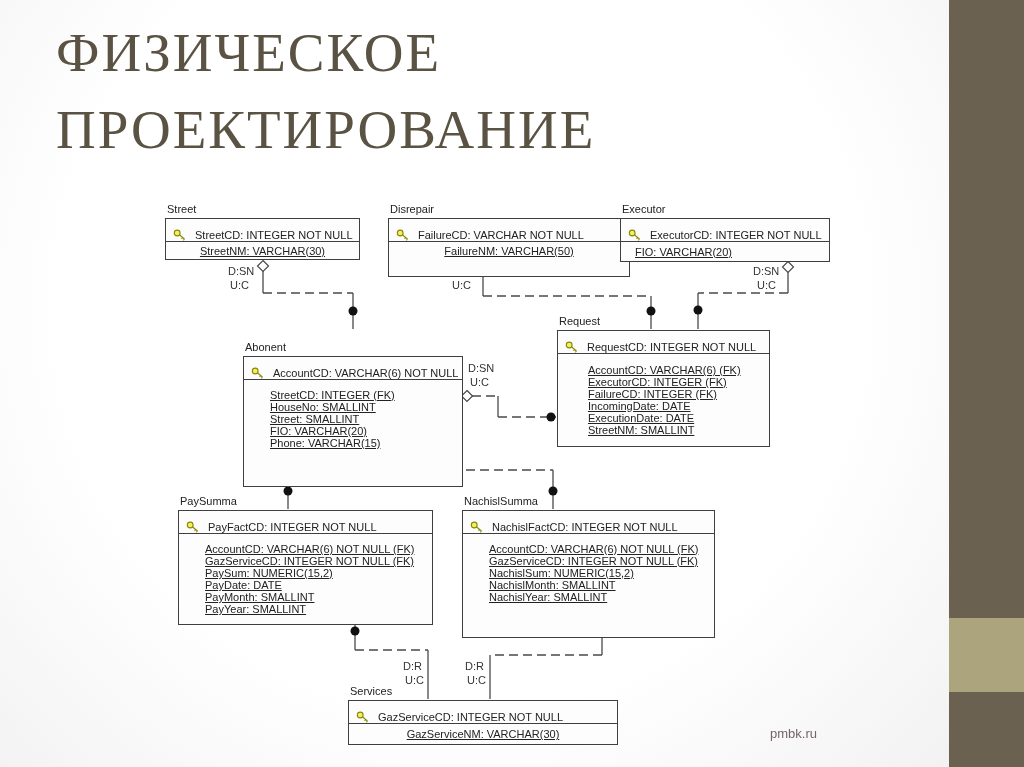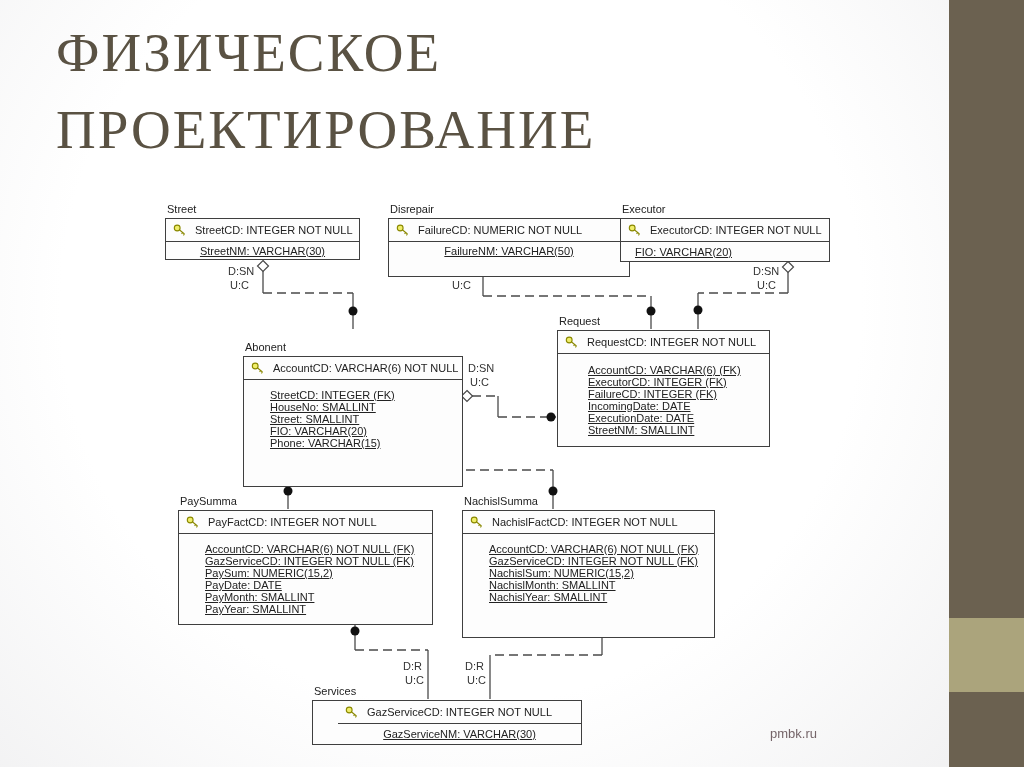--- a/index.html
+++ b/index.html
@@ -11,21 +11,21 @@
          font-family:"Liberation Serif",serif;font-weight:normal;
          font-size:55px;line-height:77px;letter-spacing:2px;color:#5a5243;}
   .watermark{position:absolute;left:770px;top:726px;font-size:13px;color:#756569;}
   .side-bar{position:absolute;left:949px;top:0;width:75px;height:767px;background:#6b6150;}
   .side-bar-block{position:absolute;left:0;top:618px;width:75px;height:74px;background:#aba47c;}
   .diagram{position:absolute;left:0;top:0;width:1024px;height:767px;}
   #connector-layer{position:absolute;left:0;top:0;width:1024px;height:767px;pointer-events:none;}
   .conn-label{font-family:"Liberation Sans",sans-serif;font-size:11px;fill:#333333;}
   .etable{position:absolute;background:#fdfdfd;border:1.4px solid #3f3f3f;box-sizing:border-box;}
   .etitle{position:absolute;top:-16px;left:1px;font-size:11px;color:#222222;white-space:nowrap;}
-  .ehead{height:22px;border-bottom:1.3px solid #3f3f3f;display:flex;align-items:center;
+  .ehead{height:22px;border-bottom:1.3px solid #3f3f3f;display:flex;align-items:flex-end;
          font-size:11px;color:#222222;white-space:nowrap;}
   .ehead .key-ic{margin:0 8px 0 7px;flex:0 0 auto;display:inline-flex;}
   .ebody{display:flex;flex-direction:column;justify-content:center;
          font-size:11px;color:#222222;box-sizing:border-box;padding:2px 3px;}
   .ebody.center{text-align:center;}
   .erow{white-space:nowrap;text-decoration:underline;}
 </style>
 </head>
 <body>
 
@@ -105,21 +105,21 @@
       </div>
       <div class="etable" style="left: 388px; top: 218px; width: 242px; height: 59px;">
         <div class="etitle">Disrepair</div>
         <div class="ehead">
           <span class="key-ic">
             <svg width="14" height="12" viewBox="0 0 14 12">
               <circle cx="4.2" cy="4" r="2.9" fill="#f0ee6a" stroke="#8a8800" stroke-width="1.1"></circle>
               <path d="M6.3 5.8 L11.5 10 M9.6 8.5 L8.6 9.8 M11.5 10 L10.4 11.3" stroke="#8a8800" stroke-width="1.1" fill="none"></path>
             </svg>
           </span>
-          <span>FailureCD: NUMERIC NOT NULL</span>
+          <span>FailureCD: VARCHAR NOT NULL</span>
         </div>
         <div class="ebody center" style="height: 17px;">
           <div class="erow">FailureNM: VARCHAR(50)</div>
         </div>
       </div>
       <div class="etable" style="left: 620px; top: 218px; width: 210px; height: 44px;">
         <div class="etitle">Executor</div>
         <div class="ehead">
           <span class="key-ic">
             <svg width="14" height="12" viewBox="0 0 14 12">
@@ -204,21 +204,21 @@
           <span>NachislFactCD: INTEGER NOT NULL</span>
         </div>
         <div class="ebody" style="height: 77px; padding-left: 26px;">
           <div class="erow">AccountCD: VARCHAR(6) NOT NULL (FK)</div>
           <div class="erow">GazServiceCD: INTEGER NOT NULL (FK)</div>
           <div class="erow">NachislSum: NUMERIC(15,2)</div>
           <div class="erow">NachislMonth: SMALLINT</div>
           <div class="erow">NachislYear: SMALLINT</div>
         </div>
       </div>
-      <div class="etable" style="left: 312px; top: 700px; width: 270px; height: 45px; padding-left: 25px;">
+      <div class="etable" style="left: 348px; top: 700px; width: 270px; height: 45px;">
         <div class="etitle">Services</div>
         <div class="ehead">
           <span class="key-ic">
             <svg width="14" height="12" viewBox="0 0 14 12">
               <circle cx="4.2" cy="4" r="2.9" fill="#f0ee6a" stroke="#8a8800" stroke-width="1.1"></circle>
               <path d="M6.3 5.8 L11.5 10 M9.6 8.5 L8.6 9.8 M11.5 10 L10.4 11.3" stroke="#8a8800" stroke-width="1.1" fill="none"></path>
             </svg>
           </span>
           <span>GazServiceCD: INTEGER NOT NULL</span>
         </div>

